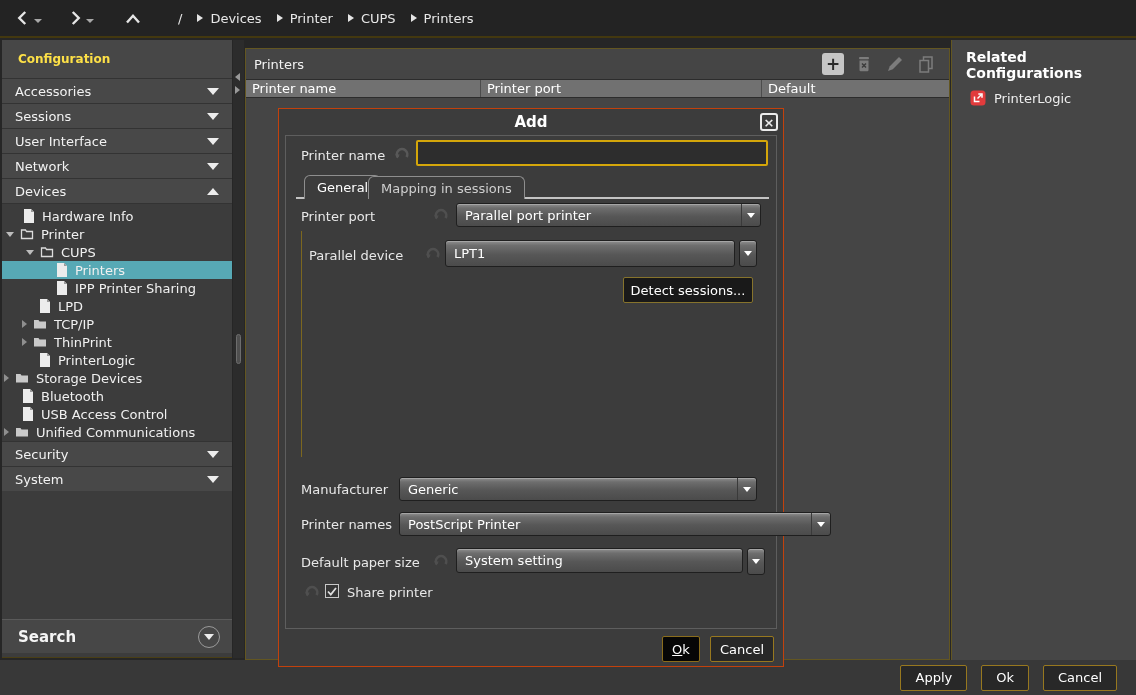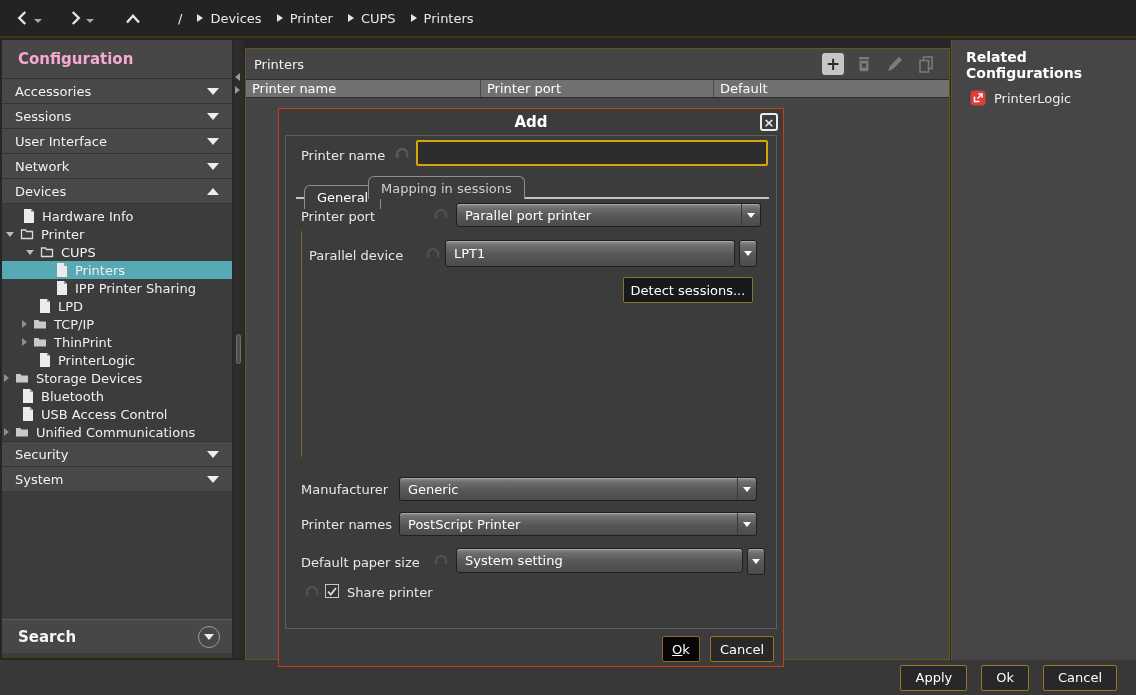--- a/index.html
+++ b/index.html
@@ -19,21 +19,21 @@
     border-top:4px solid #a8a8a8; margin-bottom:4px; }
   .upbtn { margin-left:18px; }
   .crumbs { display:flex; align-items:center; gap:15px; margin-left:32px; color:#e9e9e9; }
   .crumb { display:flex; align-items:center; gap:7px; cursor:pointer; }
   .crumb-tri { width:0; height:0; border-top:4px solid transparent; border-bottom:4px solid transparent;
     border-left:6px solid #e5e5e5; }
   
   .sidebar { position:absolute; left:2px; top:40px; width:230px; height:618px;
     background:#3c3c3c; display:flex; flex-direction:column; border-bottom:1px solid #4a3f16; }
   .cfg-header { height:38px; background:#474747; display:flex; align-items:center;
-    padding-left:16px; font-weight:bold; font-size:15px; color:#f9a8d4; }
+    padding-left:16px; font-weight:bold; font-size:12px; color:#fde047; }
   .secbar { height:25px; background:#484848; border-top:1px solid #333333;
     display:flex; align-items:center; padding:0 13px; color:#f2f2f2; cursor:pointer; }
   .secbar .spacer { flex:1; }
   .tri-down-w { width:0; height:0; border-left:6px solid transparent; border-right:6px solid transparent;
     border-top:7px solid #ededed; }
   .tri-up-w { width:0; height:0; border-left:6px solid transparent; border-right:6px solid transparent;
     border-bottom:7px solid #ededed; }
   .tree { padding-top:3px; background:#3c3c3c; border-top:1px solid #333; }
   .trow { height:18px; display:flex; align-items:center; color:#f0f0f0; cursor:pointer; white-space:nowrap; }
   .trow.selected { background:#57a9b5; }
@@ -65,21 +65,21 @@
     background:#454545; border:1px solid #635621; }
   .mp-header { height:30px; display:flex; align-items:center; padding-left:8px; color:#f2f2f2; }
   .mp-tools { margin-left:auto; margin-right:12px; display:flex; gap:9px; align-items:center; }
   .tool { width:22px; height:22px; display:flex; align-items:center; justify-content:center;
     border-radius:3px; cursor:pointer; }
   .tool.add { background:#c6c6c6; color:#2b2b2b; font-weight:bold; font-size:17px; line-height:1; }
   .tool.disabled { cursor:default; }
   .thead { height:19px; display:flex; background:#717171; border-top:1px solid #2c2c2c; border-bottom:1px solid #2c2c2c; }
   .th { display:flex; align-items:center; padding-left:6px; color:#ffffff; }
   .th + .th { border-left:1px solid #4c4c4c; }
-  .th.c1 { width:234px; } .th.c2 { width:233px; } .th.c3 { flex:1; }
+  .th.c1 { width:234px; } .th.c2 { width:233px; } .th.c3 { flex:1;margin-left:48px; }
   .tbody { flex:1; }
   
   .dialog { position:absolute; left:278px; top:108px; width:506px; height:559px;
     background:#3c3c3c; border:1px solid #c2410c; z-index:5; }
   .dlg-title { position:absolute; left:0; top:0; width:100%; height:26px; text-align:center;
     font-weight:bold; font-size:15px; color:#ffffff; line-height:26px; }
   .dlg-close { position:absolute; right:5px; top:4px; width:18px; height:18px;
     border:2px solid #ececec; border-radius:3px; color:#ececec; display:flex; align-items:center;
     justify-content:center; font-weight:bold; font-size:13px; line-height:1; cursor:pointer; background:#3c3c3c; }
   .dlg-content { position:absolute; left:6px; top:26px; width:492px; height:494px;
@@ -410,21 +410,21 @@
 
   <div class="dlabel" style="left:22px; top:39px;">Printer name</div>
   <div class="revert" style="left:114px; top:37px;">
     <svg width="17" height="16" viewBox="0 0 17 16">
         <path d="M13.5 11 A5.2 5.2 0 1 0 5 11.5" fill="none" stroke="#585858" stroke-width="2.6"></path>
         <path d="M2.2 8.2 l4.6 0.4 -2.6 3.8 z" fill="#585858"></path>
       </svg>
   </div>
   <input class="dinput" style="left: 137px; top: 31px; width: 352px; height: 26px;" value="">
 
-  <div class="tab active" style="left:25px; top:76px;">General</div>
+  <div class="tab active" style="left:25px; top:66px;">General</div>
   <div class="tab" style="left:89px; top:67px;">Mapping in sessions</div>
   <div class="tab-line" style="left:17px; top:88px; width:473px;"></div>
 
   <div class="dlabel" style="left:22px; top:100px;">Printer port</div>
   <div class="revert" style="left:153px; top:98px;">
     <svg width="17" height="16" viewBox="0 0 17 16">
         <path d="M13.5 11 A5.2 5.2 0 1 0 5 11.5" fill="none" stroke="#4f4f4f" stroke-width="2.6"></path>
         <path d="M2.2 8.2 l4.6 0.4 -2.6 3.8 z" fill="#4f4f4f"></path>
       </svg>
   </div>
@@ -453,21 +453,21 @@
 
   <div class="dlabel" style="left:22px; top:373px;">Manufacturer</div>
   <div class="combo" style="left:120px; top:368px; width:358px; height:24px;">
     <span class="ctext">Generic</span>
     <span class="carrow">
         <i class="tri-dd"></i>
       </span>
   </div>
 
   <div class="dlabel" style="left:22px; top:408px;">Printer names</div>
-  <div class="combo" style="left:120px; top:403px; width:358px; height:24px;">
+  <div class="combo" style="left:120px; top:403px; width:432px; height:24px;">
     <span class="ctext">PostScript Printer</span>
     <span class="carrow">
         <i class="tri-dd"></i>
       </span>
   </div>
 
   <div class="dlabel" style="left:22px; top:446px;">Default paper size</div>
   <div class="revert" style="left:153px; top:444px;">
     <svg width="17" height="16" viewBox="0 0 17 16">
         <path d="M13.5 11 A5.2 5.2 0 1 0 5 11.5" fill="none" stroke="#4f4f4f" stroke-width="2.6"></path>

